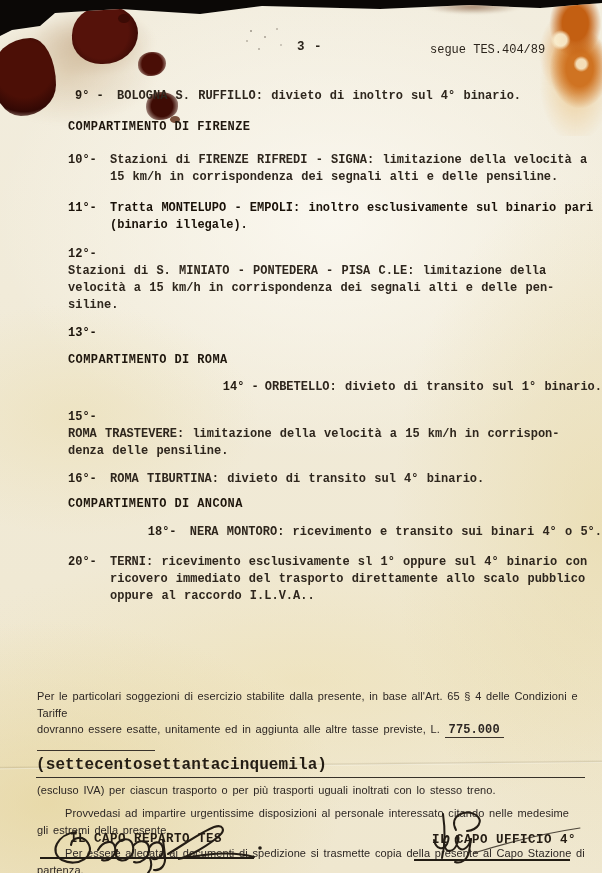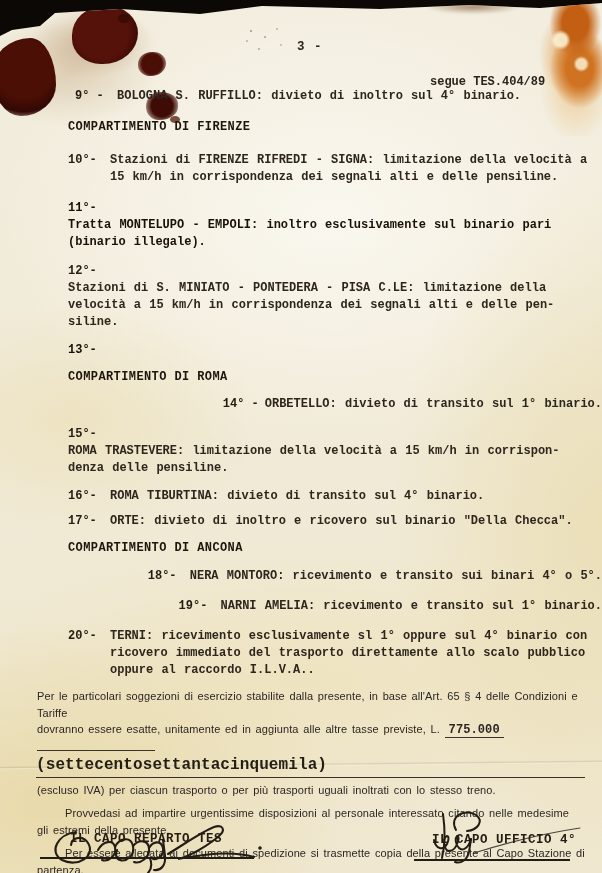--- a/index.html
+++ b/index.html
@@ -65,29 +65,29 @@
   }
   .speckles{
     left:250px;top:30px;width:2px;height:2px;background:rgba(70,60,50,.5);border-radius:50%;
     box-shadow:14px 6px 0 rgba(70,60,50,.45), 26px -2px 0 rgba(70,60,50,.35),
       8px 18px 0 rgba(70,60,50,.4), 30px 14px 0 rgba(70,60,50,.3), -4px 10px 0 rgba(70,60,50,.35);
   }
   
   .mono{font-family:"Liberation Mono","DejaVu Sans Mono",monospace;}
   .pagehead{position:absolute;top:38px;left:0;right:0;height:20px;}
   .pageno{position:absolute;left:297px;top:2px;font-size:12.5px;font-weight:700;color:#2b241c;letter-spacing:1px;}
-  .ref{position:absolute;left:430px;top:5px;font-size:12px;font-weight:700;color:#2b241c;margin-top:32px;}
+  .ref{position:absolute;left:430px;top:5px;font-size:12px;font-weight:400;color:#2b241c;}
   .typed{position:absolute;top:88px;left:0;width:602px;font-size:12px;color:#2e261d;}
   .item{display:flex;margin-left:68px;line-height:17px;}
   .item .marker{flex:none;width:42px;font-weight:700;color:#241c13;}
   .item .itext{white-space:pre;word-spacing:1px;font-weight:700;}
   .item9{margin-left:75px;}
   .sechead{margin-left:68px;line-height:17px;font-weight:700;color:#1e160d;letter-spacing:.4px;}
   .strong .itext, .strong .marker{font-weight:700;color:#191108;}
-  .mb14{margin-bottom:14px;}.mb16{margin-bottom:16px;}.mb12{margin-bottom:12px;flex-direction:column;}
+  .mb14{margin-bottom:14px;}.mb16{margin-bottom:16px;}.mb12{margin-bottom:12px;}
   .mb11{margin-bottom:11px;flex-direction:column;}.mb10{margin-bottom:10px;}.mb13{margin-bottom:13px;justify-content:flex-end;}
   .mb8{margin-bottom:8px;}
   
   .printed{position:absolute;left:37px;top:688px;width:548px;font-size:11px;color:#2c2623;
     line-height:16.5px;letter-spacing:.1px;word-spacing:1.5px;}
   .tariff-amount{font-family:"Liberation Mono","DejaVu Sans Mono",monospace;font-weight:700;font-size:12px;
     border-bottom:1.5px solid #3a332b;padding:0 4px;}
   .amount-fill{display:inline-block;width:118px;border-bottom:1.5px solid #3a332b;height:10px;}
   .words-line{font-family:"Liberation Mono","DejaVu Sans Mono",monospace;font-weight:700;font-size:16px;
     color:#241d14;border-bottom:1.6px solid #363129;padding-bottom:3px;margin:2px 0 4px -1px;}
@@ -164,34 +164,26 @@
     </div>
     <div class="item mb11">
       <span class="marker">15°-</span>
       <span class="itext">ROMA TRASTEVERE: limitazione della velocità a 15 km/h in corrispon-
 denza delle pensiline.</span>
     </div>
     <div class="item mb8">
       <span class="marker">16°-</span>
       <span class="itext">ROMA TIBURTINA: divieto di transito sul 4° binario.</span>
     </div>
-    <div class="item mb10">
-      <span class="marker">17°-</span>
-      <span class="itext">ORTE: divieto di inoltro e ricovero sul binario "Della Checca".</span>
-    </div>
 
     <div class="sechead mb11">COMPARTIMENTO DI ANCONA</div>
 
     <div class="item mb13">
       <span class="marker">18°-</span>
       <span class="itext">NERA MONTORO: ricevimento e transito sui binari 4° o 5°.</span>
-    </div>
-    <div class="item mb13">
-      <span class="marker">19°-</span>
-      <span class="itext">NARNI AMELIA: ricevimento e transito sul 1° binario.</span>
     </div>
     <div class="item">
       <span class="marker">20°-</span>
       <span class="itext">TERNI: ricevimento esclusivamente sl 1° oppure sul 4° binario con
 ricovero immediato del trasporto direttamente allo scalo pubblico
 oppure al raccordo I.L.V.A..</span>
     </div>
   </div>
 
   <div class="printed">

